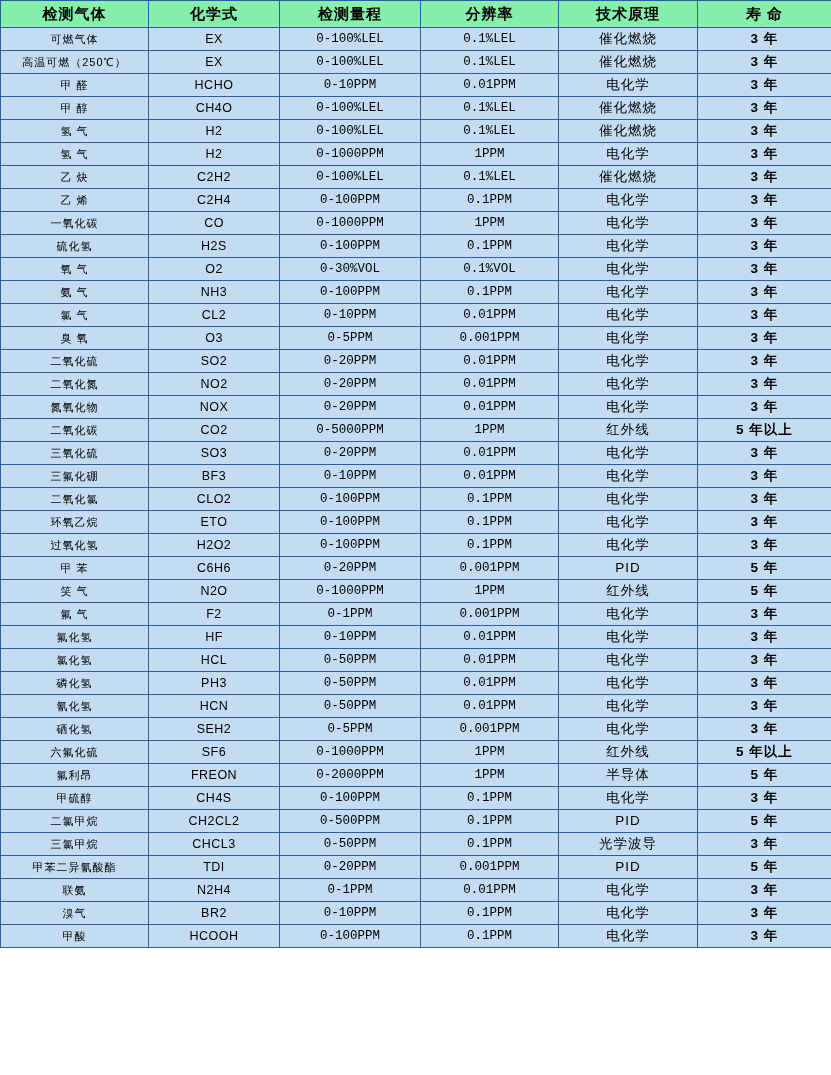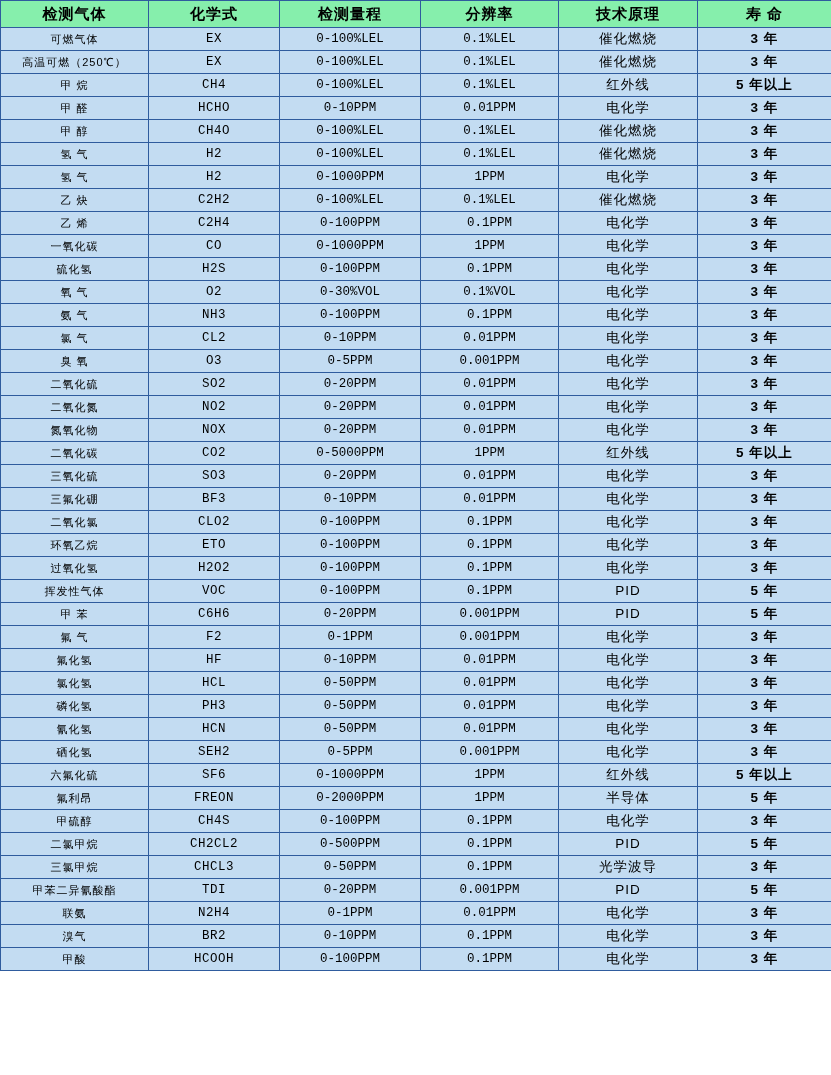--- a/index.html
+++ b/index.html
@@ -45,21 +45,21 @@
   }
   #gas-table tbody td {
     font-size: 13px;
   }
   #gas-table tbody td.name {
     font-size: 11px;
     letter-spacing: 1px;
     margin-top: 9px;
   }
   #gas-table tbody td.formula {
-    font-family: Liberation Mono, monospace;
+    font-family: Liberation Sans, sans-serif;
     font-size: 12.5px;
     letter-spacing: 0.5px;
   }
   #gas-table tbody td.range,
   #gas-table tbody td.res {
     font-family: "Liberation Mono", monospace;
     font-size: 12.5px;
   }
   #gas-table tbody td.principle {
     font-size: 13.5px;
@@ -104,28 +104,20 @@
       </tr>
       <tr>
         <td class="name">高温可燃（250℃）</td>
         <td class="formula">EX</td>
         <td class="range">0-100%LEL</td>
         <td class="res">0.1%LEL</td>
         <td class="principle">催化燃烧</td>
         <td class="life">3 年</td>
       </tr>
       <tr>
-        <td class="name">甲 烷</td>
-        <td class="formula">CH4</td>
-        <td class="range">0-100%LEL</td>
-        <td class="res">0.1%LEL</td>
-        <td class="principle">红外线</td>
-        <td class="life">5 年以上</td>
-      </tr>
-      <tr>
         <td class="name">甲 醛</td>
         <td class="formula">HCHO</td>
         <td class="range">0-10PPM</td>
         <td class="res">0.01PPM</td>
         <td class="principle">电化学</td>
         <td class="life">3 年</td>
       </tr>
       <tr>
         <td class="name">甲 醇</td>
         <td class="formula">CH4O</td>
@@ -280,33 +272,33 @@
       </tr>
       <tr>
         <td class="name">过氧化氢</td>
         <td class="formula">H2O2</td>
         <td class="range">0-100PPM</td>
         <td class="res">0.1PPM</td>
         <td class="principle">电化学</td>
         <td class="life">3 年</td>
       </tr>
       <tr>
-        <td class="name">挥发性气体</td>
-        <td class="formula">VOC</td>
-        <td class="range">0-100PPM</td>
-        <td class="res">0.1PPM</td>
+        <td class="name">甲 苯</td>
+        <td class="formula">C6H6</td>
+        <td class="range">0-20PPM</td>
+        <td class="res">0.001PPM</td>
         <td class="principle">PID</td>
         <td class="life">5 年</td>
       </tr>
       <tr>
-        <td class="name">甲 苯</td>
-        <td class="formula">C6H6</td>
-        <td class="range">0-20PPM</td>
-        <td class="res">0.001PPM</td>
-        <td class="principle">PID</td>
+        <td class="name">笑 气</td>
+        <td class="formula">N2O</td>
+        <td class="range">0-1000PPM</td>
+        <td class="res">1PPM</td>
+        <td class="principle">红外线</td>
         <td class="life">5 年</td>
       </tr>
       <tr>
         <td class="name">氟 气</td>
         <td class="formula">F2</td>
         <td class="range">0-1PPM</td>
         <td class="res">0.001PPM</td>
         <td class="principle">电化学</td>
         <td class="life">3 年</td>
       </tr>

